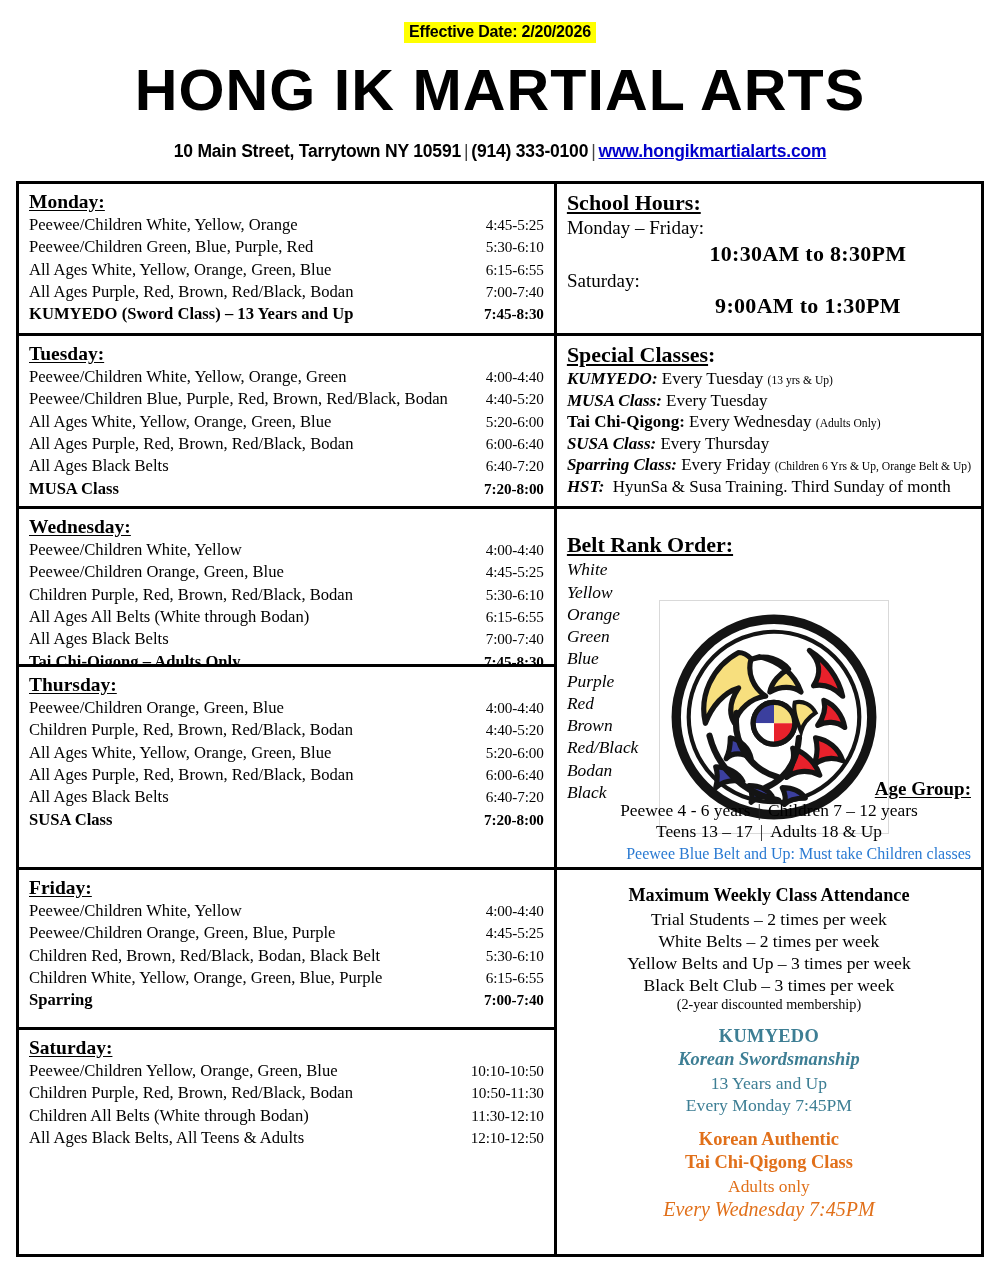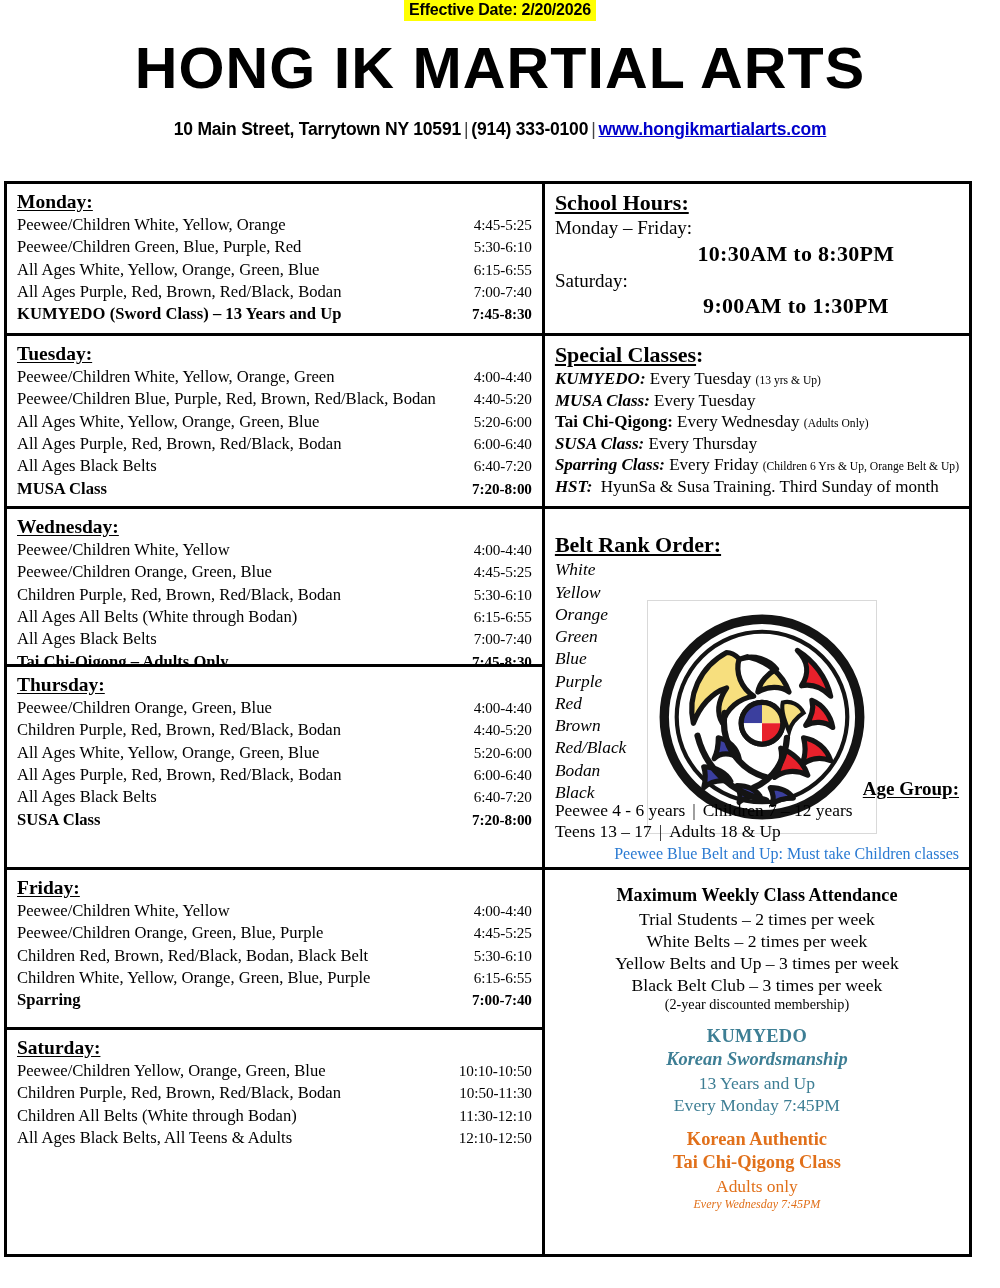--- a/index.html
+++ b/index.html
@@ -5,21 +5,21 @@
   html,body{margin:0;padding:0;background:#ffffff;}
   body{
     width:1000px;height:1288px;
     font-family:"Liberation Serif", serif;
     color:#000;
     -webkit-font-smoothing:antialiased;
   }
   .page{position:relative;width:1000px;height:1288px;box-sizing:border-box;}
 
   
-  .eff-wrap{text-align:center;}
+  .eff-wrap{text-align:center;padding-top:22px;}
   .eff-date{
     display:inline-block;background:#ffff00;color:#000;
     font-family:"Liberation Sans", sans-serif;
     font-weight:bold;font-size:16px;line-height:1.15;
     padding:1px 5px 2px 5px;letter-spacing:-.2px;
   }
   .title{
     text-align:center;
     font-family:"Liberation Sans", sans-serif;
     font-weight:bold;
@@ -32,21 +32,21 @@
     text-align:center;
     font-family:"Liberation Sans", sans-serif;
     font-weight:bold;font-size:17.5px;
     margin-top:22px;letter-spacing:-.2px;
   }
   .addr .sep{color:#444;font-weight:normal;padding:0 3px;}
   .addr .url{color:#0000cc;text-decoration:underline;}
 
   
   .frame{
-    position:absolute;left:4px;top:181px;
+    position:absolute;left:16px;top:181px;
     width:968px;height:1076px;
     border:3px solid #000;box-sizing:border-box;
     display:flex;
   }
   .col-left{width:572px;border-right:3px solid #000;box-sizing:border-box;display:flex;flex-direction:column;}
   .col-right{flex:1;box-sizing:border-box;display:flex;flex-direction:column;}
 
   .cell{box-sizing:border-box;padding:6px 10px 4px 10px;overflow:hidden;}
   .hr{border-bottom:3px solid #000;}
 
@@ -91,35 +91,35 @@
   .belt-list{font-style:italic;font-size:17.4px;line-height:1.278;}
   .logo-box{
     position:absolute;left:92px;top:42px;
     width:228px;height:232px;
     border:1px solid #d9d9d9;background:#fff;
     display:flex;align-items:center;justify-content:center;
   }
   .logo-box svg{display:block;}
 
   .age-head{text-align:right;font-weight:bold;font-size:19px;text-decoration:underline;text-underline-offset:2px;line-height:1.15;}
-  .age-line{text-align:left;font-size:17.4px;line-height:1.23;}
+  .age-line{text-align:center;font-size:17.4px;line-height:1.23;}
   .age-line .pipe{padding:0 7px;color:#222;}
   .age-note{text-align:right;font-size:16px;color:#2a7ad2;line-height:1.2;margin-top:1px;}
 
   .max-title{text-align:center;font-weight:bold;font-size:18.2px;line-height:1.3;}
   .max-line{text-align:center;font-size:17.6px;line-height:1.255;}
   .max-sub{text-align:center;font-size:14.2px;line-height:1.25;}
 
   .promo{text-align:center;}
   .promo .t1{color:#3d7e94;font-weight:bold;font-size:18.4px;line-height:1.28;letter-spacing:.3px;}
   .promo .t2{color:#3d7e94;font-weight:bold;font-style:italic;font-size:18.4px;line-height:1.28;}
   .promo .t3{color:#3d7e94;font-size:17.6px;line-height:1.28;}
   .promo .o1{color:#e1701a;font-weight:bold;font-size:18.4px;line-height:1.28;}
   .promo .o2{color:#e1701a;font-size:17.4px;line-height:1.28;}
-  .promo .o3{color:#e1701a;font-style:italic;font-size:12px;line-height:1.28;}
+  .promo .o3{color:#e1701a;font-style:italic;font-size:20px;line-height:1.28;}
   .gap{height:11px;}
 </style>
 </head>
 <body>
 
 <div class="page">
 
   <div class="eff-wrap">
     <span class="eff-date">Effective Date: 2/20/2026</span>
   </div>

